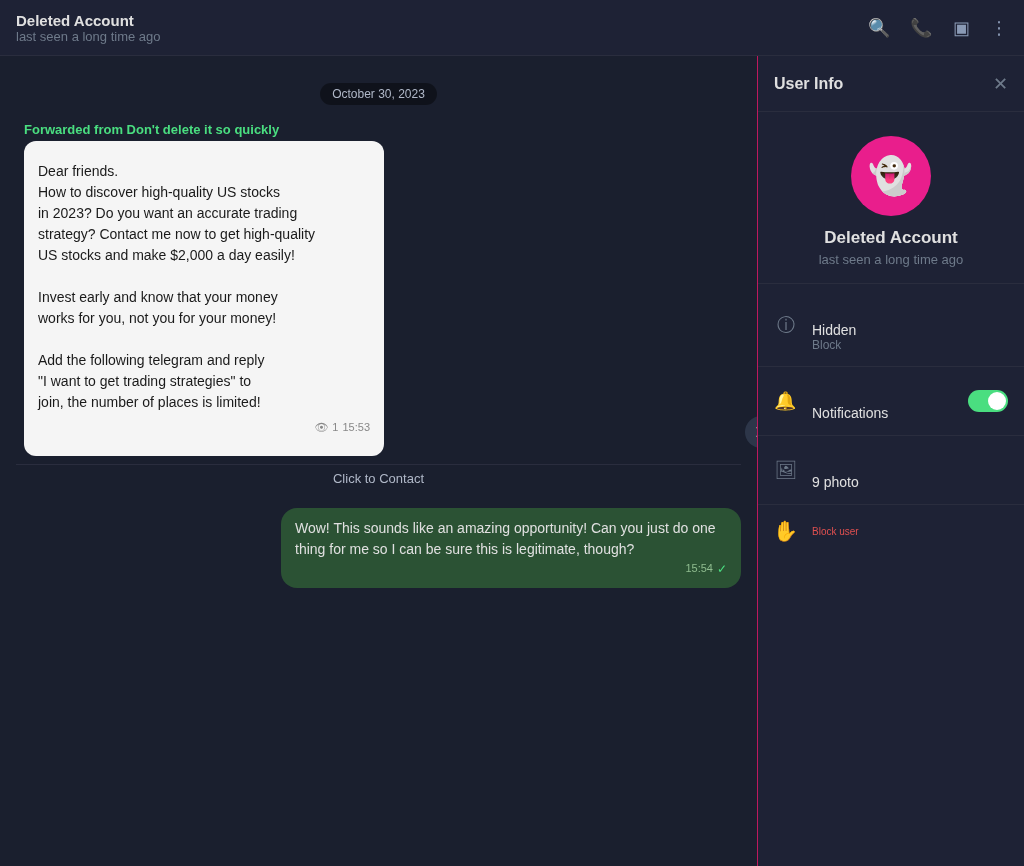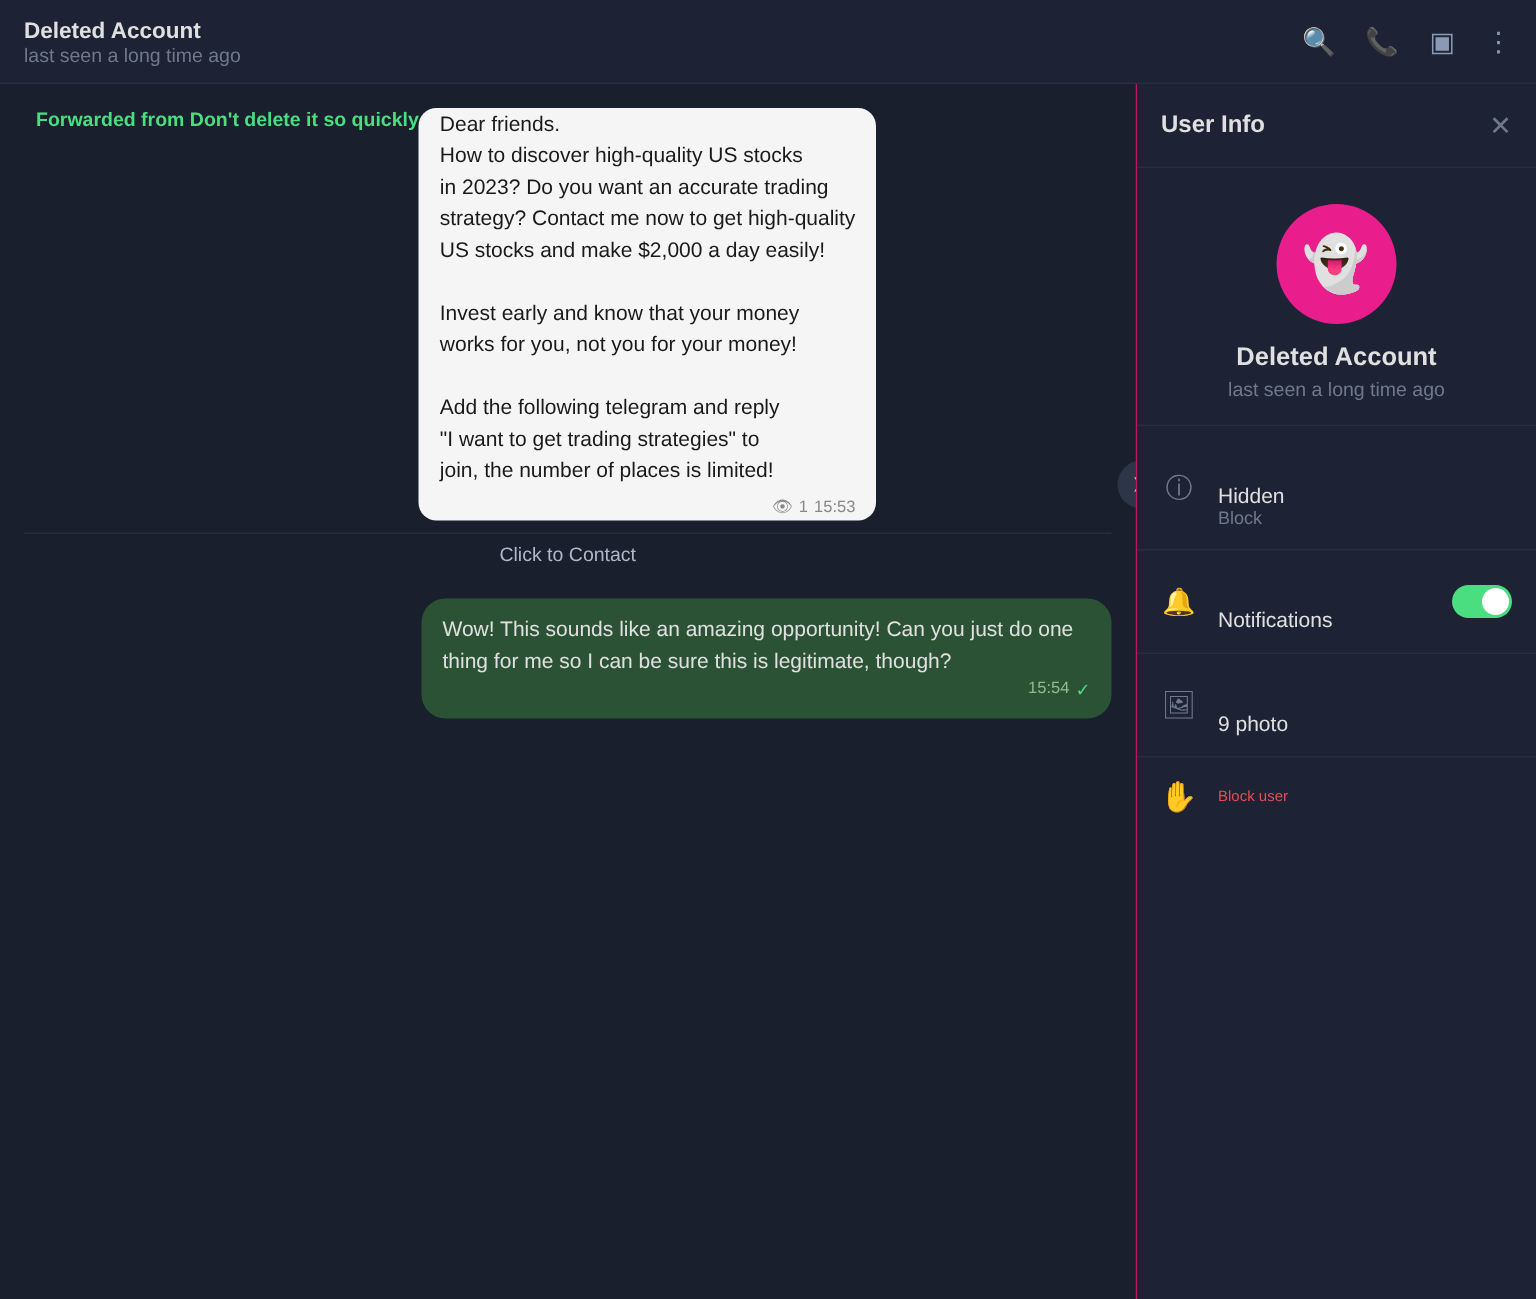--- a/index.html
+++ b/index.html
@@ -85,21 +85,21 @@
     .forward-label {
       color: #4ade80;
       font-size: 13px;
       font-weight: 600;
       margin-bottom: 4px;
     }
 
     .message-bubble {
       background: #f0f0f0;
       border-radius: 12px;
-      padding: 0 14px;
+      padding: 20px 14px;
       max-width: 360px;
       position: relative;
       color: #1a1a1a;
       font-size: 14px;
       line-height: 1.5;
     }
 
     .message-bubble.forwarded {
       background: #f5f5f5;
     }
@@ -310,21 +310,21 @@
       color: #e05050;
       font-size: 20px;
     }
     .block-label {
       color: #e05050;
       font-size: 10px;
     }
 
     .message-wrapper {
       display: flex;
-      flex-direction: row;
+      flex-direction: column;
       position: relative;
       margin-left: 8px;
     }
 
     .outgoing-wrapper {
       display: flex;
       justify-content: flex-end;
       margin-top: 8px;
     }
   </style>
@@ -342,20 +342,23 @@
     <span class="header-icon">▣</span>
     <span class="header-icon">⋮</span>
   </div>
 </div>
 
 <div class="main">
 
   <div class="chat-area">
     <div class="chat-messages">
 
+      <div class="date-divider">
+        <span>October 30, 2023</span>
+      </div>
 
       <div class="message-wrapper">
         <div class="forward-label">Forwarded from Don't delete it so quickly</div>
         <div class="message-bubble forwarded">
           <div class="message-text">Dear friends.
 How to discover high-quality US stocks
 in 2023? Do you want an accurate trading
 strategy? Contact me now to get high-quality
 US stocks and make $2,000 a day easily!
 

